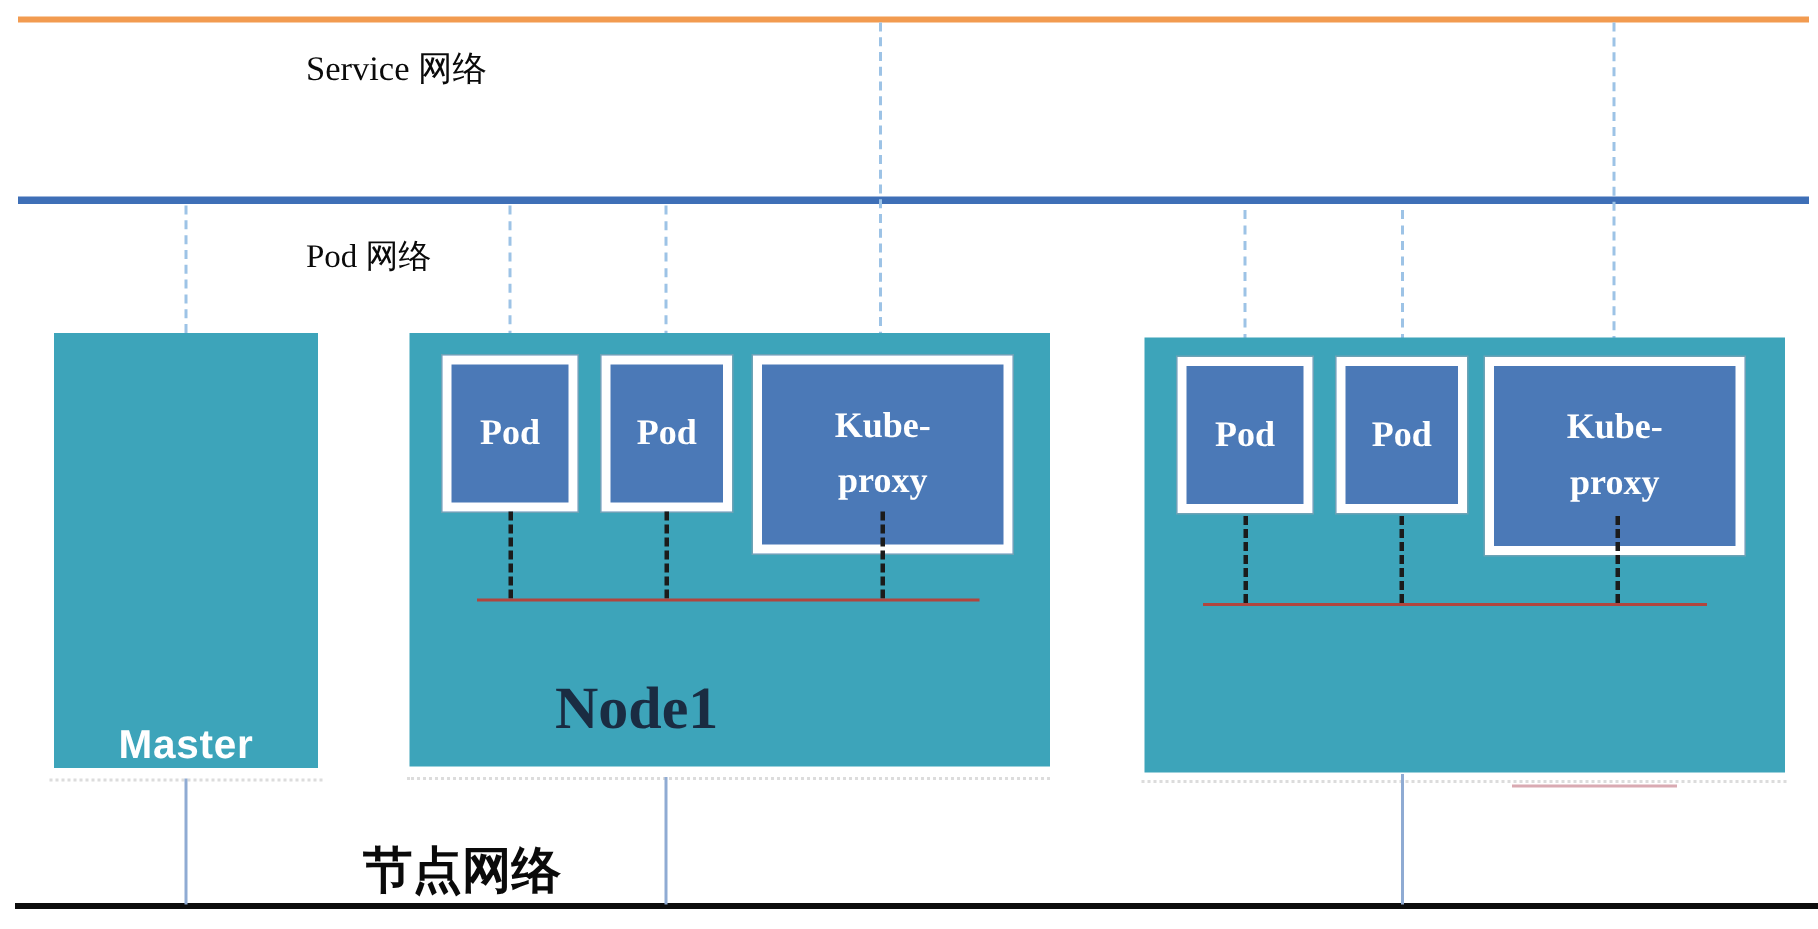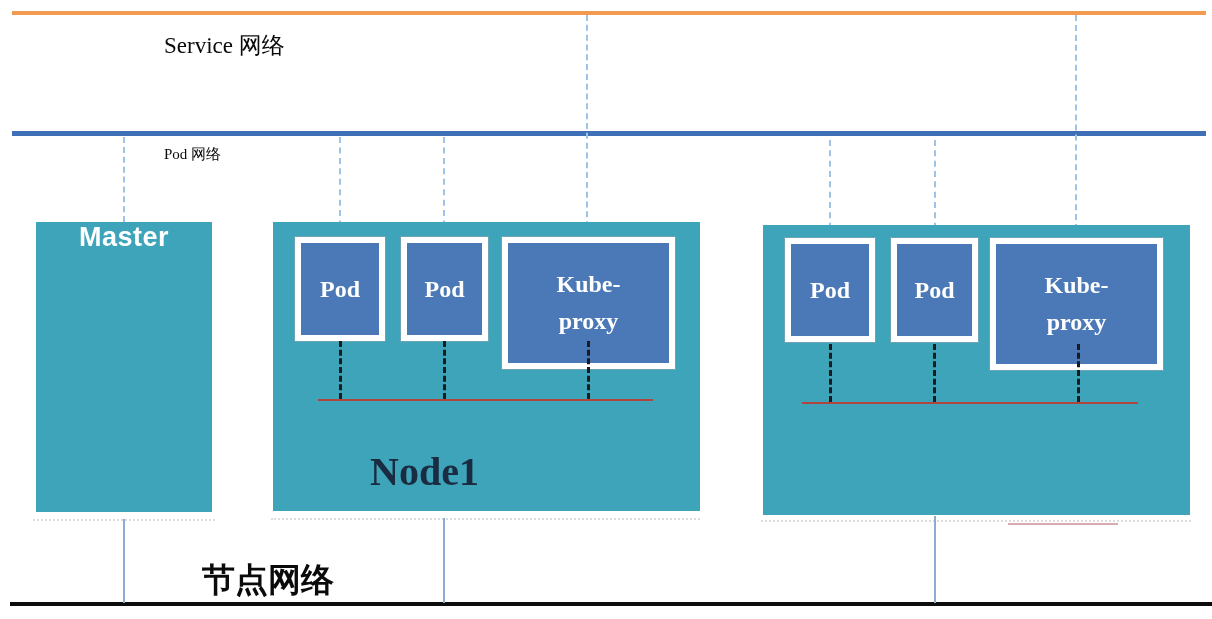--- a/index.html
+++ b/index.html
@@ -9,39 +9,39 @@
   }
   
   .hline{position:absolute;}
   .service-line{left:12px;top:11px;width:1194px;height:4px;background:var(--service-line,#F29B50);}
   .podnet-line{left:12px;top:131px;width:1194px;height:5px;background:var(--pod-line,#3E6FB7);}
   .nodenet-line{left:10px;top:602px;width:1202px;height:4px;background:var(--node-line,#0D0D0D);}
 
   
   .net-label{
     position:absolute;color:#0a0a0a;
-    font-family:"Liberation Serif","DejaVu Serif",serif;white-space:nowrap;
+    font-family:"Liberation Serif","DejaVu Serif",serif;white-space:nowrap;margin-left:40px;
   }
   .service-label{left:164px;top:30px;font-size:23px;}
-  .podnet-label{left:164px;top:145px;font-size:15px;}
+  .podnet-label{left:164px;top:156px;font-size:22px;}
   .nodenet-label{left:202px;top:558px;font-size:33px;font-weight:700;}
 
   
   .vdash{position:absolute;width:0;border-left:2px dashed var(--dash-blue,#9DC3E6);}
   .vd-master{left:123px;top:137px;height:85px;}
   .vd-n1p1{left:339px;top:137px;height:100px;}
   .vd-n1p2{left:443px;top:137px;height:100px;}
   .vd-n1k {left:586px;top:15px;height:222px;}
   .vd-n2p1{left:829px;top:140px;height:99px;}
   .vd-n2p2{left:934px;top:140px;height:99px;}
   .vd-n2k {left:1075px;top:15px;height:225px;}
 
   
   .teal-box{position:absolute;background:var(--node-fill,#3DA4BA);}
-  .master-box{left:36px;top:222px;width:176px;height:290px;display:flex;align-items:flex-start;justify-content:center;}
+  .master-box{left:36px;top:222px;width:176px;height:290px;display:flex;align-items:flex-end;justify-content:center;}
   .master-box .box-label{color:#fff;font-weight:700;font-size:27px;letter-spacing:.5px;}
   .node-box{width:427px;font-family:Liberation Serif, serif;}
   .node1{left:273px;top:222px;height:289px;}
   .node2{left:763px;top:225px;height:290px;}
 
   
   .workload{
     position:absolute;top:15px;box-sizing:border-box;
     background:var(--workload-fill,#4B79B7);
     border:6px solid var(--workload-border,#FFFFFF);

